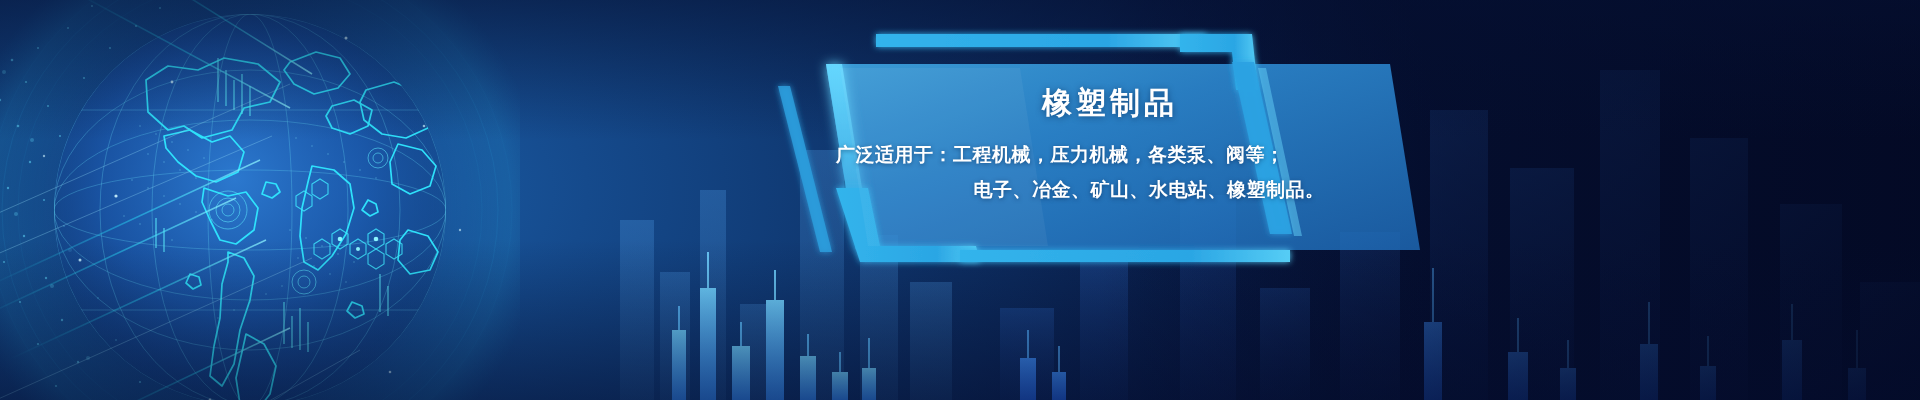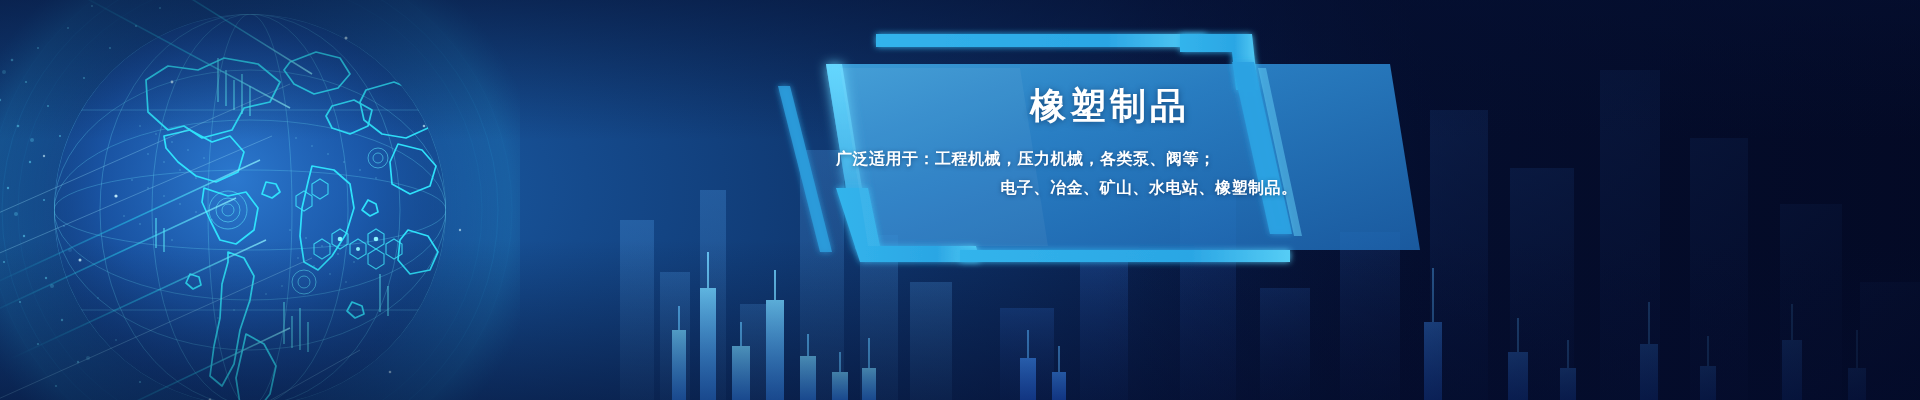--- a/index.html
+++ b/index.html
@@ -70,30 +70,30 @@
   .text-block {
     position: absolute;
     left: 830px;
     top: 86px;
     width: 560px;
     text-align: center;
     z-index: 40;
   }
   .title {
     color: #ffffff;
-    font-size: 36px;
+    font-size: 30px;
     font-weight: bold;
     letter-spacing: 4px;
     line-height: 1.1;
     margin: 0 0 18px 0;
     text-shadow: 0 1px 6px rgba(4,30,70,0.55);
   }
   .subtitle {
     color: #ffffff;
-    font-size: 16px;
+    font-size: 19px;
     font-weight: bold;
     line-height: 1.85;
     letter-spacing: 0.5px;
     margin: 0;
     text-shadow: 0 1px 4px rgba(4,30,70,0.5);
   }
   .sub-line-1 { display: block; text-align: left; padding-left: 6px; }
   .sub-line-2 { display: block; text-align: center; padding-left: 78px; }
 </style>
 </head>

